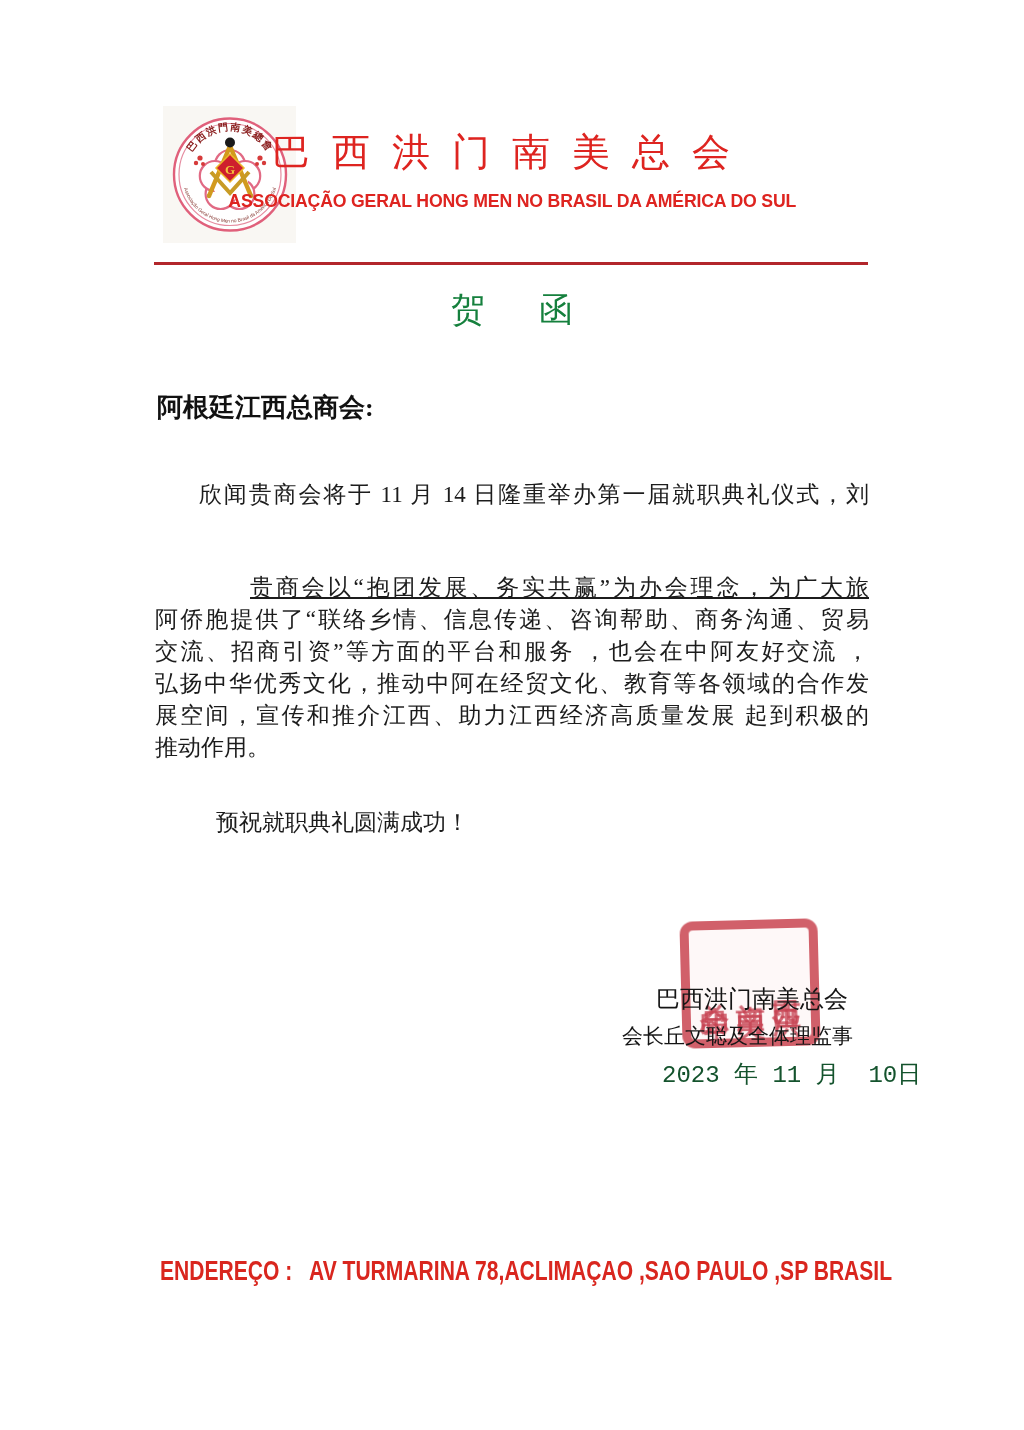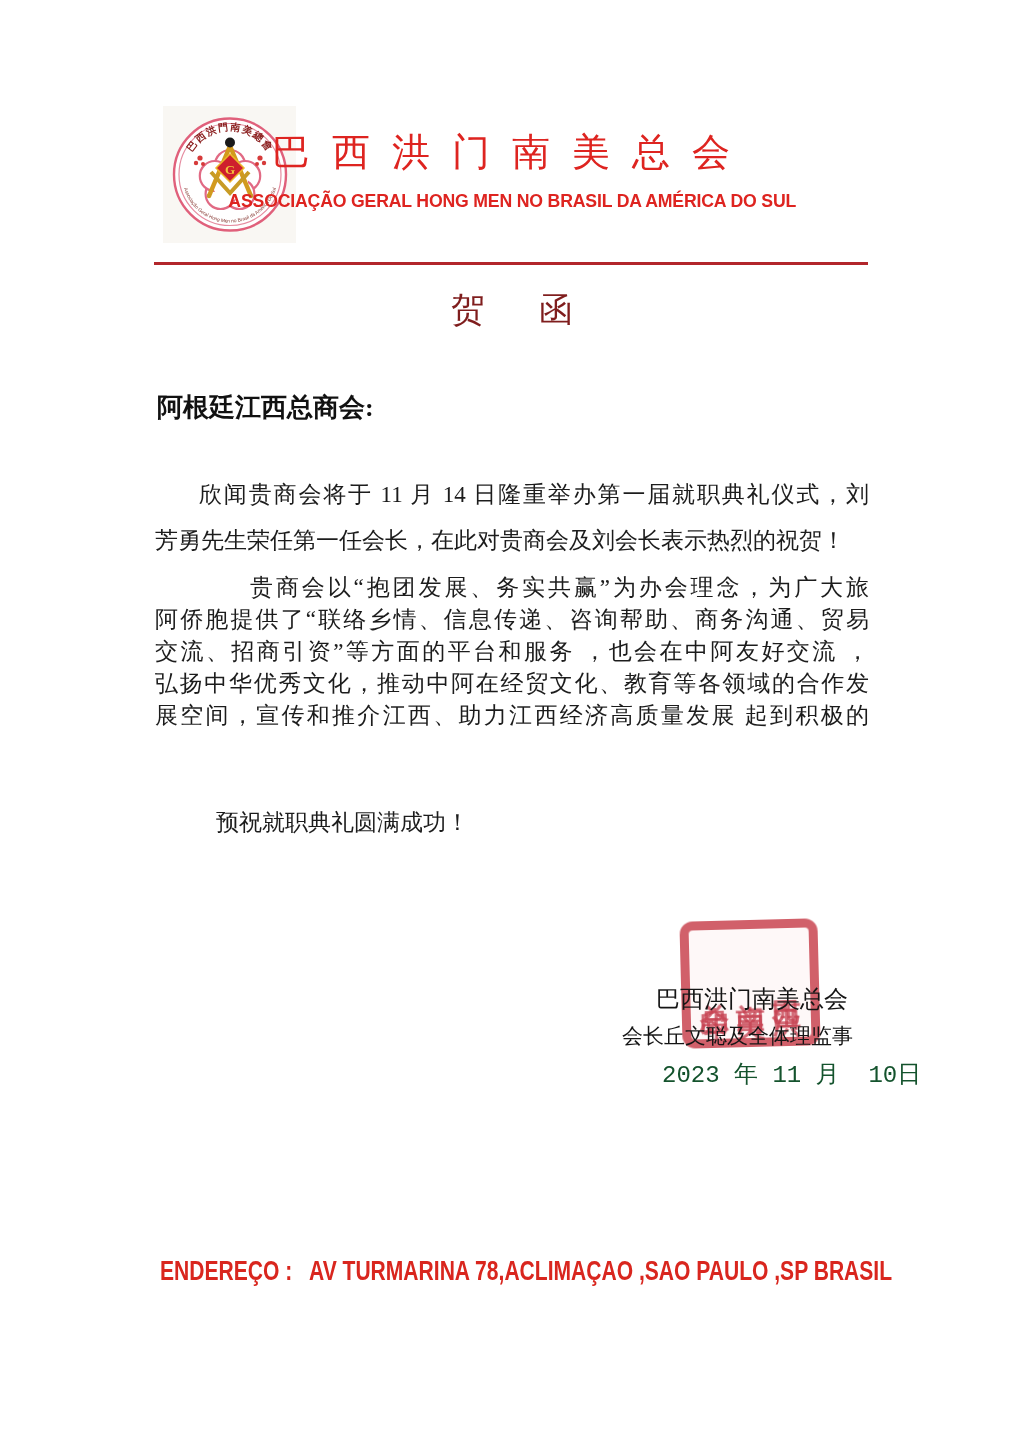--- a/index.html
+++ b/index.html
@@ -12,30 +12,30 @@
             font-family:"Liberation Sans","DejaVu Sans",sans-serif;
             font-size:38px;line-height:42px;letter-spacing:22px;color:#de2420;font-weight:400;white-space:nowrap;}
   .title-pt{position:absolute;left:155px;top:190px;width:714px;text-align:center;color:#de2420;}
   .title-pt span{display:inline-block;transform:scaleX(0.93);transform-origin:center;
             font-family:"Liberation Sans","DejaVu Sans",sans-serif;
             font-size:19px;font-weight:700;letter-spacing:-0.2px;white-space:nowrap;}
   .divider{position:absolute;left:154px;top:262px;width:714px;height:3px;background:#b2262b;}
 
   
   .doc-title{position:absolute;left:0;top:287px;width:1024px;text-align:center;
-             font-size:34px;color:#7f1d1d;font-weight:500;}
+             font-size:34px;color:#15803d;font-weight:500;}
   .doc-title .gap{display:inline-block;width:54px;}
   .salutation{position:absolute;left:157px;top:390px;
               font-family:Liberation Serif, serif;
               font-size:26px;font-weight:700;color:#111;white-space:pre;}
   .cjk-line{position:absolute;left:155px;width:714px;font-size:23px;line-height:28px;
             color:#1c1c1c;box-sizing:border-box;margin-top:32px;}
   .jline{text-align:justify;text-align-last:justify;}
   .ind-p1{padding-left:44px;}
-  .ind-p2{padding-left:95px;}
+  .ind-p2{padding-left:95px;text-decoration:underline;}
   .closing{position:absolute;left:216px;top:782px;font-size:23px;color:#1c1c1c;margin-top:25px;}
 
   
   .seal{position:absolute;left:681px;top:920px;width:138px;height:127px;box-sizing:border-box;
         border:9px solid rgba(199,62,74,0.82);border-radius:13px;
         background:rgba(226,110,122,0.05);transform:rotate(-1.5deg);
         display:flex;flex-direction:row-reverse;justify-content:space-around;align-items:center;
         padding:3px 6px;filter:blur(0.4px);z-index:1;}
   .seal-col{writing-mode:vertical-rl;text-orientation:upright;font-size:29px;line-height:34px;
         letter-spacing:3px;font-weight:700;color:rgba(198,66,82,0.78);
@@ -115,27 +115,27 @@
   </div>
   <div class="divider"></div>
 
   <div class="doc-title">
     <span>贺</span><span class="gap"></span><span>函</span>
   </div>
 
   <div class="salutation">阿根廷江西总商会:</div>
 
   <div class="cjk-line jline ind-p1" style="top:449px">欣闻贵商会将于 11 月 14 日隆重举办第一届就职典礼仪式，刘</div>
-  <div class="cjk-line" style="top:495px">芳勇先生荣任第一任会长，在此对贵商会及刘会长表示热烈的祝贺！</div>
 
   <div class="cjk-line jline ind-p2" style="top:542px">贵商会以“抱团发展、务实共赢”为办会理念，为广大旅</div>
   <div class="cjk-line jline" style="top:574px">阿侨胞提供了“联络乡情、信息传递、咨询帮助、商务沟通、贸易</div>
   <div class="cjk-line jline" style="top:606px">交流、招商引资”等方面的平台和服务 ，也会在中阿友好交流 ，</div>
   <div class="cjk-line jline" style="top:638px">弘扬中华优秀文化，推动中阿在经贸文化、教育等各领域的合作发</div>
   <div class="cjk-line jline" style="top:670px">展空间，宣传和推介江西、助力江西经济高质量发展 起到积极的</div>
+  <div class="cjk-line" style="top:702px">推动作用。</div>
 
   <div class="closing">预祝就职典礼圆满成功！</div>
 
   <div class="seal">
     <div class="seal-col">巴西洪</div>
     <div class="seal-col">门南美</div>
     <div class="seal-col">总会印</div>
   </div>
 
   <div class="sig-org">巴西洪门南美总会</div>

